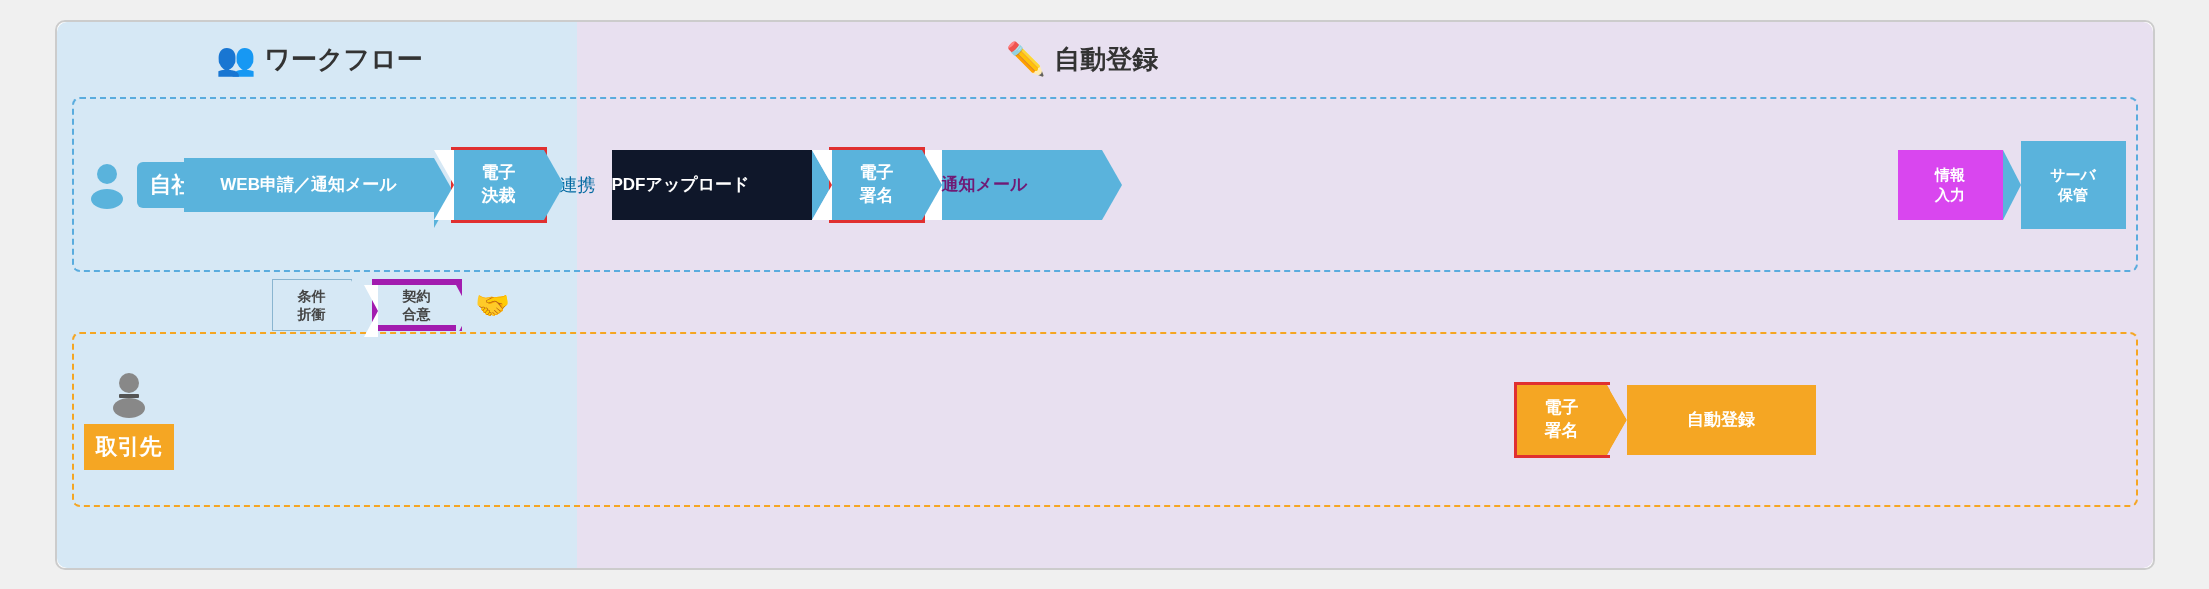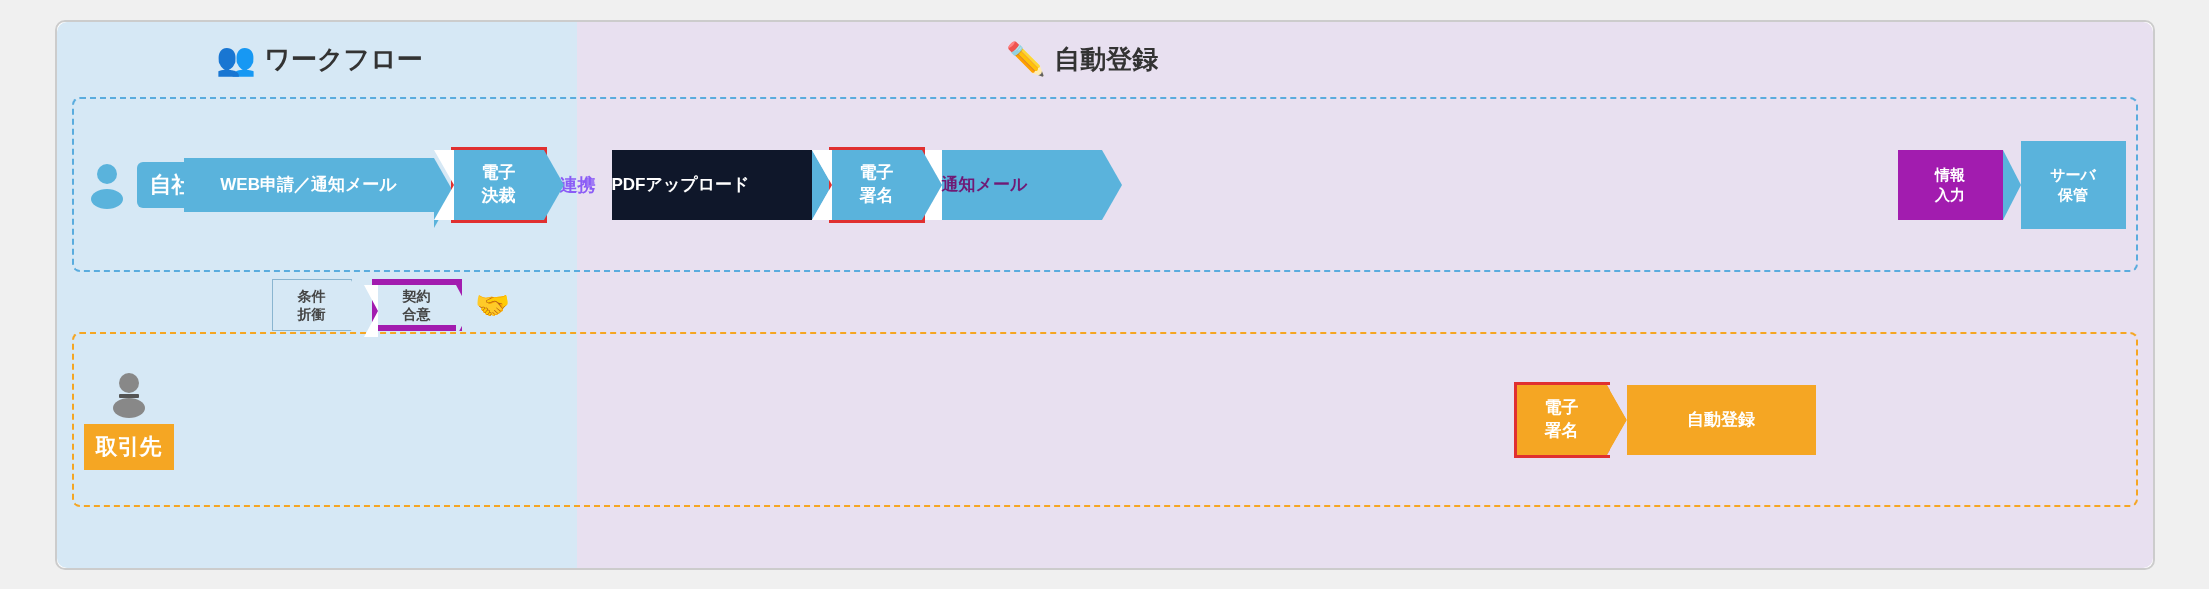--- a/index.html
+++ b/index.html
@@ -144,21 +144,21 @@
           <span style="position:relative; z-index:3;">WEB申請／通知メール</span>
           <span style="position:absolute; right:-20px; top:0; width:0; height:0; border-top:35px solid transparent; border-bottom:35px solid transparent; border-left:20px solid #5ab3dc; z-index:4;"></span>
         </div>
 
         <div style="position:relative; display:flex; align-items:center; justify-content:center; height:70px; width:90px; background:#5ab3dc; color:#fff; font-size:17px; font-weight:bold; text-align:center; margin-left:20px; outline:3px solid #e03030; z-index:2;">
           <span style="position:absolute; left:-20px; top:0; width:0; height:0; border-top:35px solid #fff; border-bottom:35px solid #fff; border-left:20px solid transparent; z-index:3;"></span>
           <span style="position:relative; z-index:4; white-space:pre-line; line-height:1.3;">電子<br>決裁</span>
           <span style="position:absolute; right:-20px; top:0; width:0; height:0; border-top:35px solid transparent; border-bottom:35px solid transparent; border-left:20px solid #5ab3dc; z-index:4;"></span>
         </div>
 
-        <div style="font-size:18px; color:#8b5cf6; margin:0 16px; white-space:nowrap; font-weight:bold;">連携</div>
+        <div style="font-size:18px; color:#0369a1; margin:0 16px; white-space:nowrap; font-weight:normal;">連携</div>
 
         <div style="position:relative; display:flex; align-items:center; height:70px; width:200px; background:#0f172a; color:#fff; font-size:17px; font-weight:bold; z-index:1;">
           <span style="position:relative; z-index:3;">PDFアップロード</span>
           <span style="position:absolute; right:-20px; top:0; width:0; height:0; border-top:35px solid transparent; border-bottom:35px solid transparent; border-left:20px solid #5ab3dc; z-index:4;"></span>
         </div>
 
         <div style="position:relative; display:flex; align-items:center; justify-content:center; height:70px; width:90px; background:#5ab3dc; color:#fff; font-size:17px; font-weight:bold; text-align:center; margin-left:20px; outline:3px solid #e03030; z-index:2;">
           <span style="position:absolute; left:-20px; top:0; width:0; height:0; border-top:35px solid #fff; border-bottom:35px solid #fff; border-left:20px solid transparent; z-index:3;"></span>
           <span style="position:relative; z-index:4; white-space:pre-line; line-height:1.3;">電子<br>署名</span>
           <span style="position:absolute; right:-20px; top:0; width:0; height:0; border-top:35px solid transparent; border-bottom:35px solid transparent; border-left:20px solid #5ab3dc; z-index:4;"></span>
@@ -166,21 +166,21 @@
 
         <div style="position:relative; display:flex; align-items:center; justify-content:flex-start; height:70px; width:160px; background:#5ab3dc; color:#701a75; font-size:17px; font-weight:bold; margin-left:20px; z-index:1;">
           <span style="position:absolute; left:-20px; top:0; width:0; height:0; border-top:35px solid #fff; border-bottom:35px solid #fff; border-left:20px solid transparent; z-index:3;"></span>
           <span style="position:relative; z-index:3;">通知メール</span>
           <span style="position:absolute; right:-20px; top:0; width:0; height:0; border-top:35px solid transparent; border-bottom:35px solid transparent; border-left:20px solid #5ab3dc; z-index:4;"></span>
         </div>
 
       </div>
 
       <div style="position:absolute; right:10px; top:50%; transform:translateY(-50%); display:flex; align-items:center; gap:0;">
-        <div style="position:relative; display:flex; align-items:center; justify-content:center; height:70px; width:105px; background:#a21caf; color:#fff; font-size:15px; font-weight:bold; text-align:center; line-height:1.3;">
+        <div style="position:relative; display:flex; align-items:center; justify-content:center; height:70px; width:105px; background:#d946ef; color:#fff; font-size:15px; font-weight:bold; text-align:center; line-height:1.3;">
           <span style="position:relative; z-index:3;">情報<br>入力</span>
           <span style="position:absolute; right:-18px; top:0; width:0; height:0; border-top:35px solid transparent; border-bottom:35px solid transparent; border-left:18px solid #5ab3dc; z-index:4;"></span>
         </div>
         <div style="position:relative; display:flex; align-items:center; justify-content:center; height:88px; width:105px; background:#5ab3dc; color:#fff; font-size:15px; font-weight:bold; text-align:center; line-height:1.3; margin-left:18px;">
           <span style="position:absolute; left:-18px; top:0; width:0; height:0; border-top:35px solid #e8e0f0; border-bottom:35px solid #e8e0f0; border-left:18px solid transparent; z-index:3;"></span>
           <span style="position:relative; z-index:3;">サーバ<br>保管</span>
         </div>
       </div>
 
     </div>

